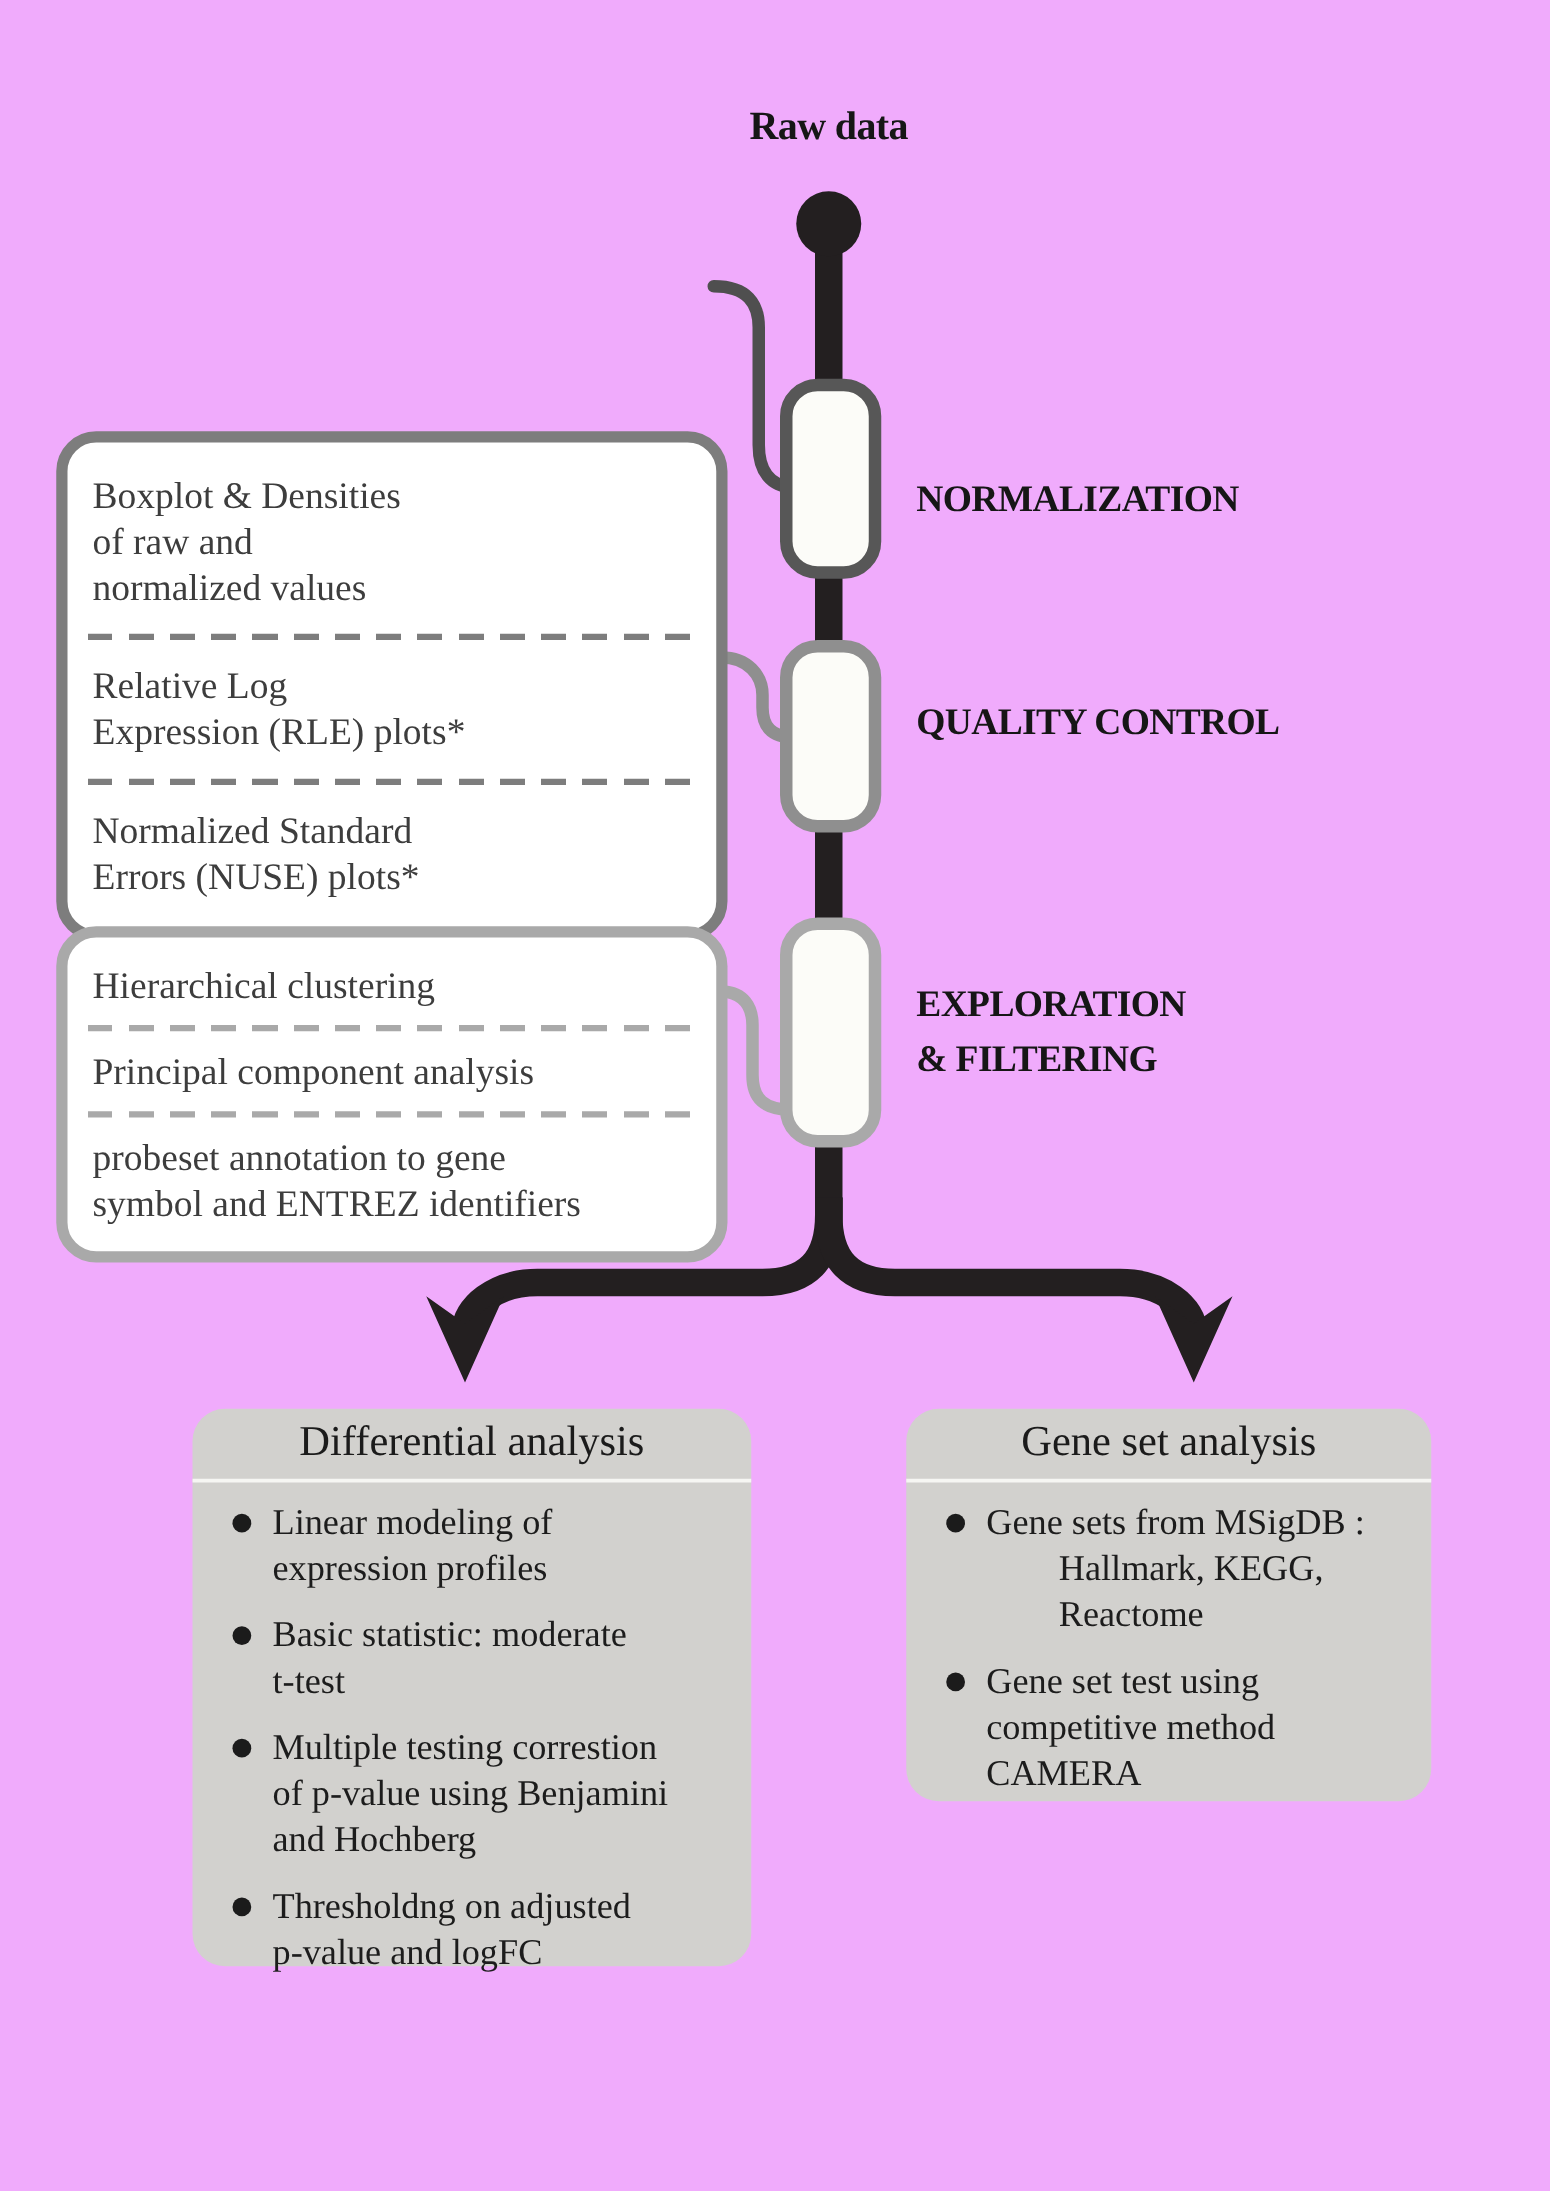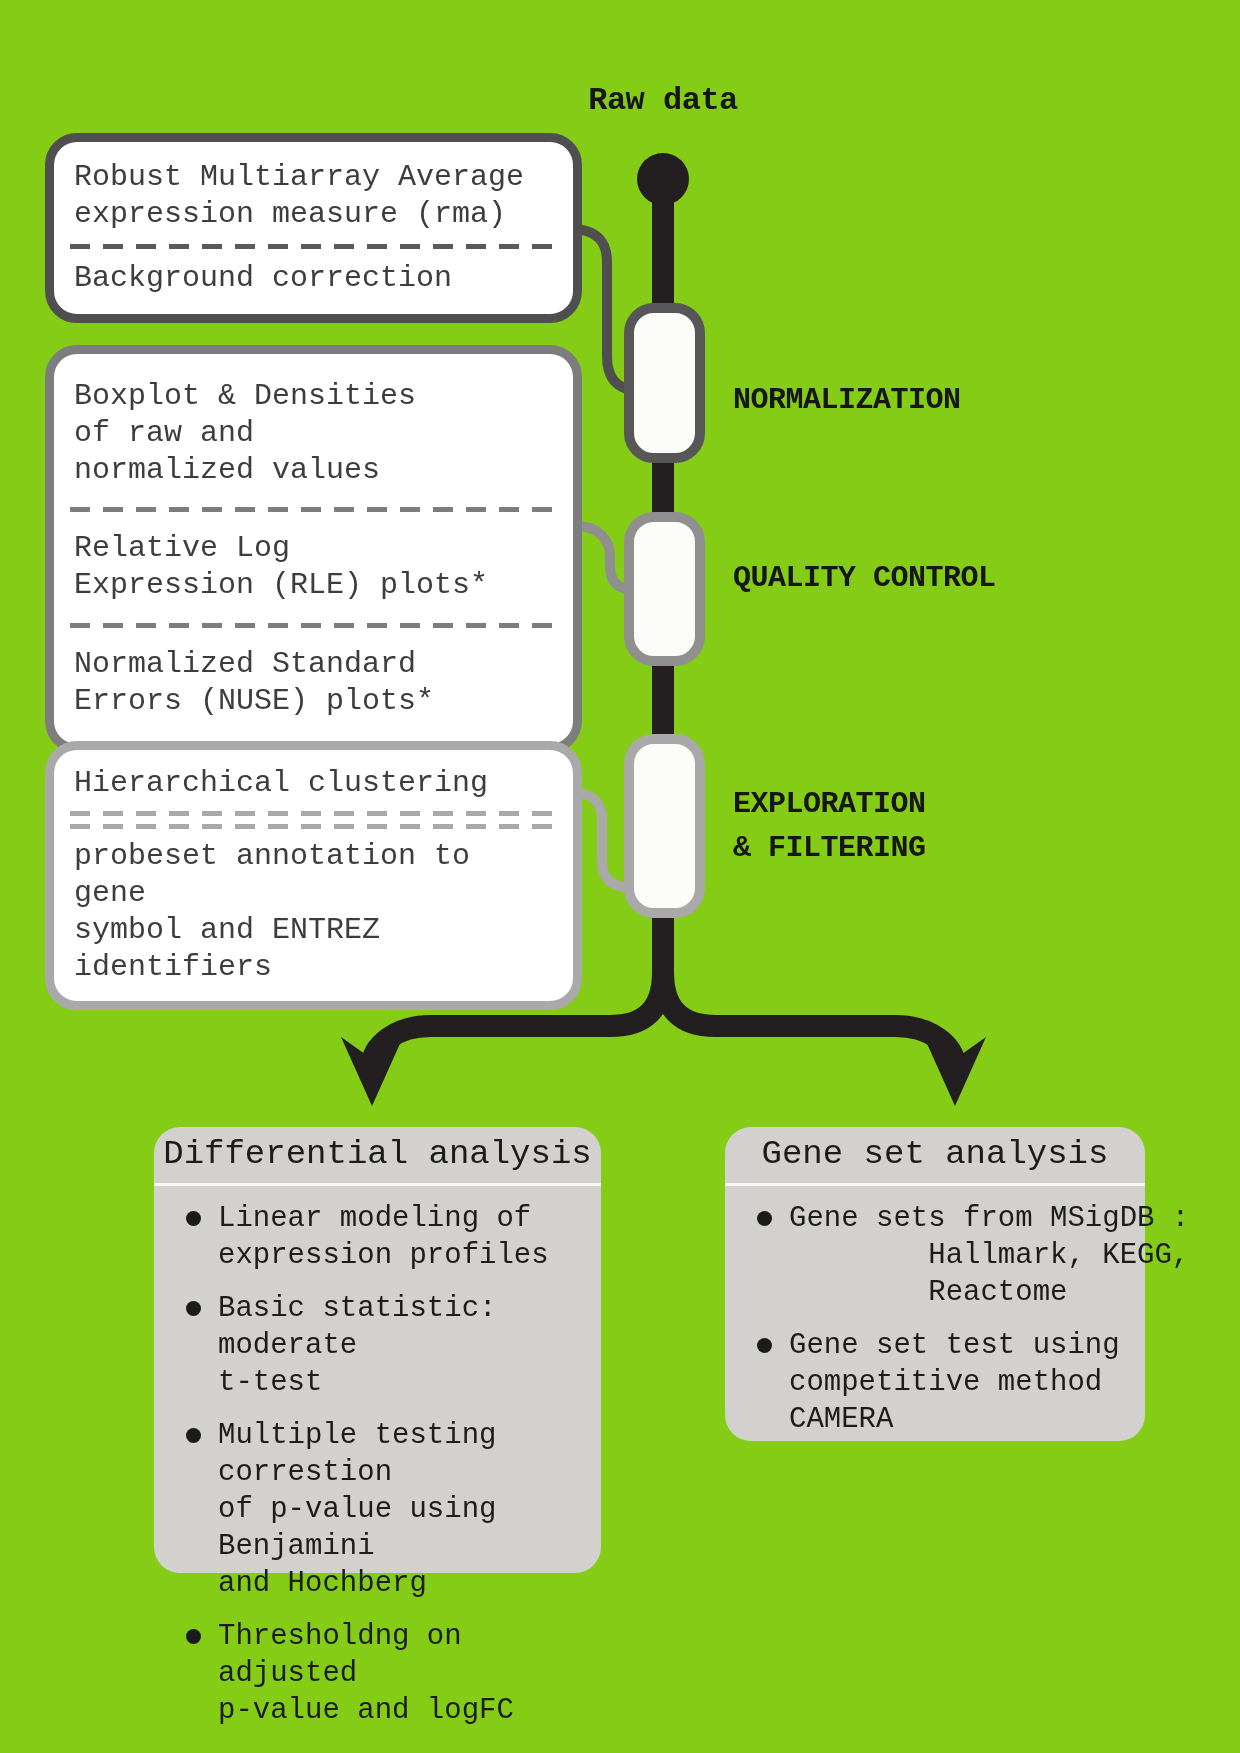--- a/index.html
+++ b/index.html
@@ -1,18 +1,18 @@
 <!DOCTYPE html>
 <html><head>
 <meta charset="utf-8">
 <style>
   html,body{margin:0;padding:0;background:#ffffff;}
   .canvas{
-    position:relative;width:1240px;height:1753px;background:#84cc16;
-    font-family:Liberation Mono, monospace;overflow:hidden;
+    position:relative;width:1240px;height:1753px;background:#f0abfc;
+    font-family:Liberation Serif, serif;overflow:hidden;
   }
   .wires{position:absolute;left:0;top:0;width:1240px;height:1753px;}
   .raw-data{
     position:absolute;left:530px;top:82px;width:266px;text-align:center;
     font-size:32px;font-weight:bold;color:#161616;letter-spacing:-0.5px;
   }
   
   .pbox{
     position:absolute;left:45px;width:537px;box-sizing:border-box;
     background:#ffffff;border-radius:32px;
@@ -85,42 +85,37 @@
     <path d="M 663 958 L 663 972 C 663 1008 680 1026 716 1026 L 896 1026 C 930 1026 955 1046 955 1066" fill="none" stroke="#231f20" stroke-width="22"></path>
     <polygon points="955,1106 924,1037 955,1059 986,1037" fill="#231f20"></polygon>
   </svg>
 
   <div class="raw-data">Raw data</div>
 
   <div class="node node1"></div>
   <div class="node node2"></div>
   <div class="node node3"></div>
 
-  <div class="pbox pbox1">
-    <div class="pitem">Robust Multiarray Average
-expression measure (rma)</div>
-    <div class="dash dash1"></div>
-    <div class="pitem">Background correction</div>
-  </div>
 
   <div class="pbox pbox2">
     <div class="pitem">Boxplot &amp; Densities
 of raw and
 normalized values</div>
     <div class="dash dash2"></div>
     <div class="pitem">Relative Log
 Expression (RLE) plots*</div>
     <div class="dash dash2"></div>
     <div class="pitem">Normalized Standard
 Errors (NUSE) plots*</div>
   </div>
 
   <div class="pbox pbox3">
     <div class="pitem">Hierarchical clustering</div>
     <div class="dash dash3"></div>
+    <div class="pitem">Principal component analysis</div>
     <div class="dash dash3"></div>
     <div class="pitem">probeset annotation to gene
 symbol and ENTREZ identifiers</div>
   </div>
 
   <div class="stage stage1">NORMALIZATION</div>
   <div class="stage stage2">QUALITY CONTROL</div>
   <div class="stage stage3">EXPLORATION
 &amp; FILTERING</div>
 

